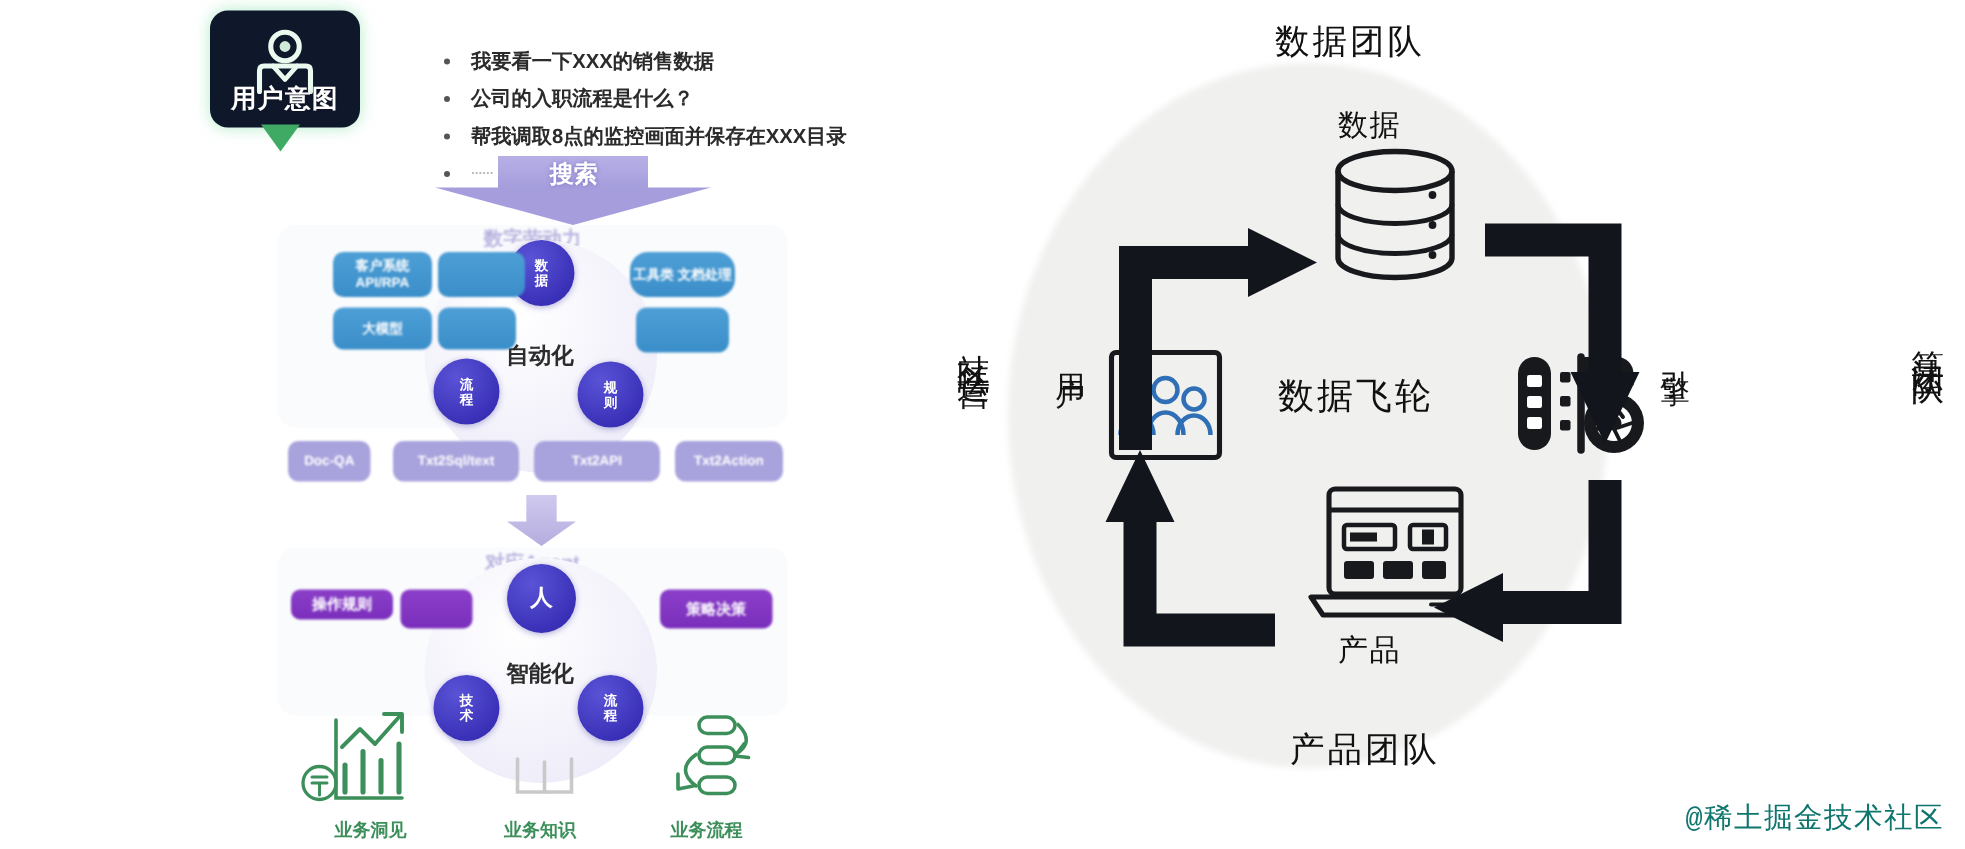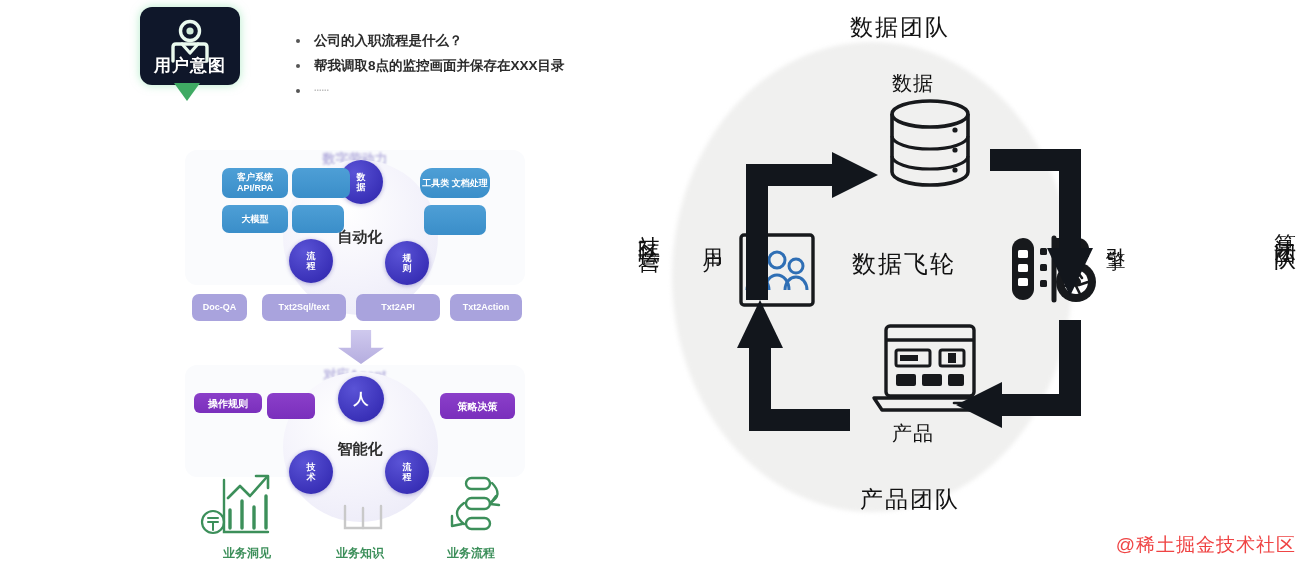--- a/index.html
+++ b/index.html
@@ -129,47 +129,53 @@
   .r-team-right{left:650px;top:216px;}
   .r-node-label{font-size:20px;letter-spacing:1px;}
   .r-data-lbl{left:272px;top:70px;}
   .r-prod-lbl{left:272px;top:420px;}
   .r-user-lbl{left:80px;top:233px;writing-mode:vertical-rl;text-orientation:upright;letter-spacing:3px;}
   .r-engine-lbl{left:483px;top:232px;writing-mode:vertical-rl;text-orientation:upright;letter-spacing:3px;}
   .r-center{left:232px;top:248px;font-size:24px;letter-spacing:2px;}
 
   .watermark{
     position:absolute;right:14px;bottom:8px;
-    font-family:Liberation Sans, sans-serif;
-    font-size:19px;color:#ef4444;letter-spacing:1px;white-space:nowrap;
+    font-family:Liberation Mono, monospace;
+    font-size:19px;color:#0f766e;letter-spacing:1px;white-space:nowrap;
   }
 </style>
 </head>
 <body>
 
 <div class="stage">
 
   <div class="left-panel">
 
     <div class="intent-badge">
       <svg class="intent-person" width="46" height="48" viewBox="0 0 46 48">
         <circle cx="23" cy="14" r="9.5" fill="none" stroke="#eafaef" stroke-width="3.4"></circle>
         <circle cx="23" cy="14" r="3.6" fill="#cfead8"></circle>
         <path d="M6 44 L6 30 Q6 27 9 27 L37 27 Q40 27 40 30 L40 44" fill="none" stroke="#eafaef" stroke-width="3.4" stroke-linecap="round"></path>
         <path d="M15 27 L23 36 L31 27" fill="none" stroke="#eafaef" stroke-width="3.2" stroke-linecap="round" stroke-linejoin="round"></path>
       </svg>
       <div class="intent-label">用户意图</div>
     </div>
 
     <ul class="intent-list">
+      <li>我要看一下XXX的销售数据</li>
       <li>公司的入职流程是什么？</li>
       <li>帮我调取8点的监控画面并保存在XXX目录</li>
       <li class="faded">......</li>
     </ul>
 
+    <div class="search-arrow">
+      <div class="shaft"></div>
+      <div class="head"></div>
+      <div class="txt">搜索</div>
+    </div>
 
     <div class="sec sec-auto"></div>
     <div class="sec-title" style="left:185px;top:150px;width:340px;">数字劳动力</div>
 
     <div class="hub hub-auto"></div>
     <div class="hub-label" style="left:310px;top:228px;">自动化</div>
 
     <div class="node" style="left:339px;top:160px;width:44px;height:44px;">
       <div>
         <span>数</span>

